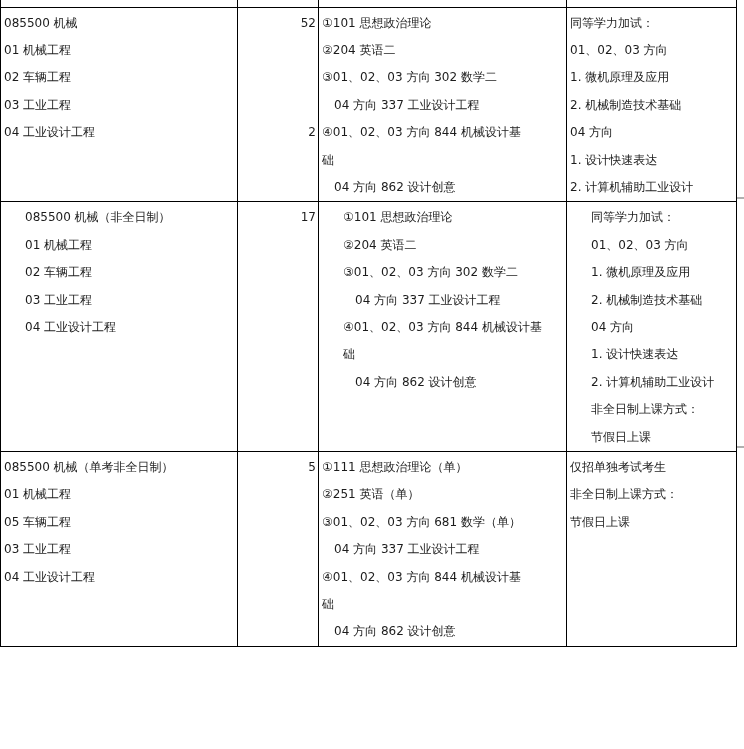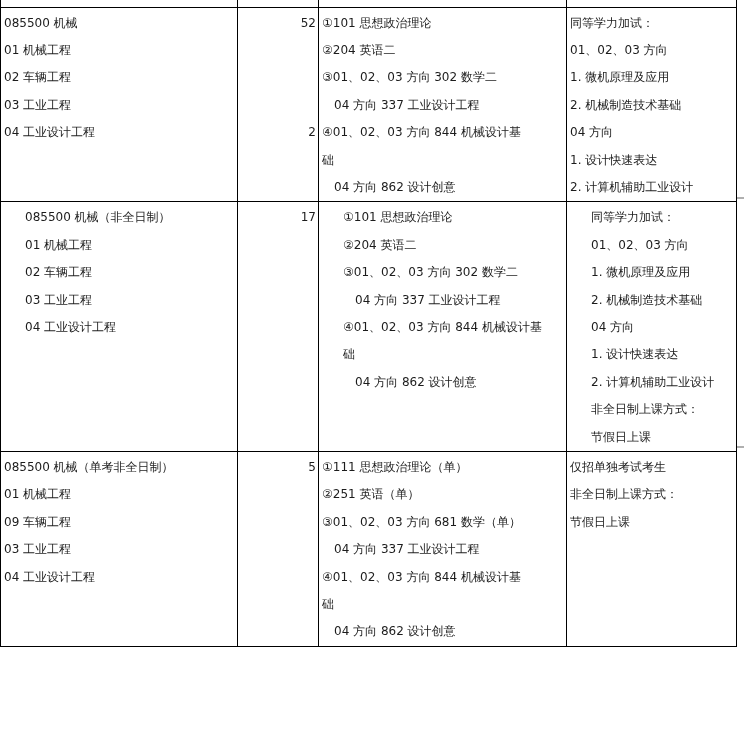--- a/index.html
+++ b/index.html
@@ -146,21 +146,21 @@
 2. 计算机辅助工业设计
 非全日制上课方式：
 节假日上课</div>
       </td>
     </tr>
 
     <tr class="r3">
       <td>
         <div class="cell-text">085500 机械（单考非全日制）
 01 机械工程
-09 车辆工程
+05 车辆工程
 03 工业工程
 04 工业设计工程</div>
       </td>
       <td class="quota">
         <div class="cell-text">5</div>
       </td>
       <td>
         <div class="cell-text">①111 思想政治理论（单）
 ②251 英语（单）
 ③01、02、03 方向 681 数学（单）

